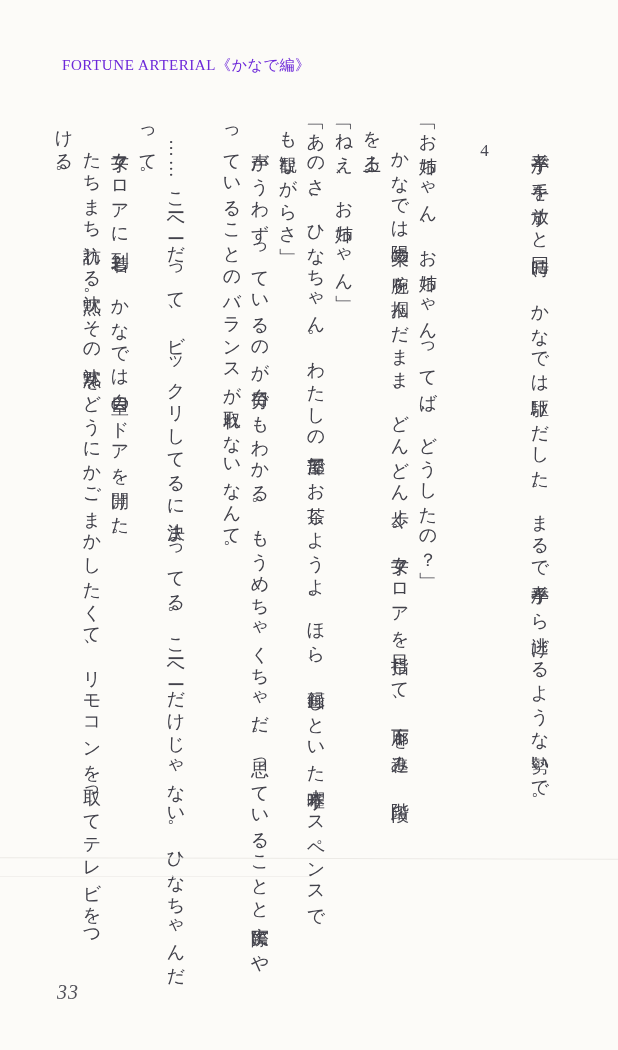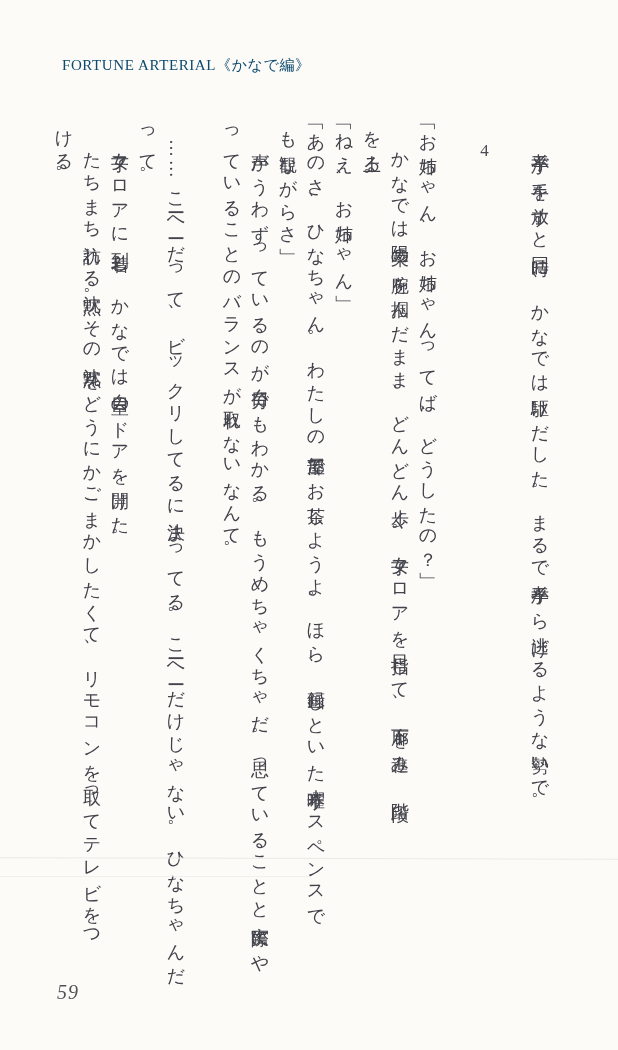--- a/index.html
+++ b/index.html
@@ -10,21 +10,21 @@
     background: #fcfbf8;
     font-family: "Liberation Serif", "DejaVu Serif", serif;
     overflow: hidden;
   }
   .header {
     position: absolute;
     left: 62px;
     top: 56px;
     font-size: 15px;
     letter-spacing: 0.6px;
-    color: #0c4a6e;
+    color: #6d28d9;
     white-space: nowrap;
   }
   .vtext {
     position: absolute;
     top: 118px;
     right: 64px;
     height: 876px;
     writing-mode: vertical-rl;
     text-orientation: mixed;
     font-size: 18px;
@@ -85,14 +85,14 @@
       <p class="indent ">……こーへーだって、ビックリしてるに決まってる。こーへーだけじゃない。ひなちゃんだ</p>
       <p class="">って。</p>
       <p class="indent ">女子フロアに到着し、かなでは自室のドアを開けた。</p>
       <p class="indent ">たちまち訪れる沈黙。その沈黙をどうにかごまかしたくて、リモコンを取ってテレビをつ</p>
       <p class="">ける。</p>
     </div>
 
   <div class="artifact a1"></div>
   <div class="artifact a2"></div>
 
-  <div class="pagenum">59</div>
+  <div class="pagenum">33</div>
 </div>
 
 </body></html>

